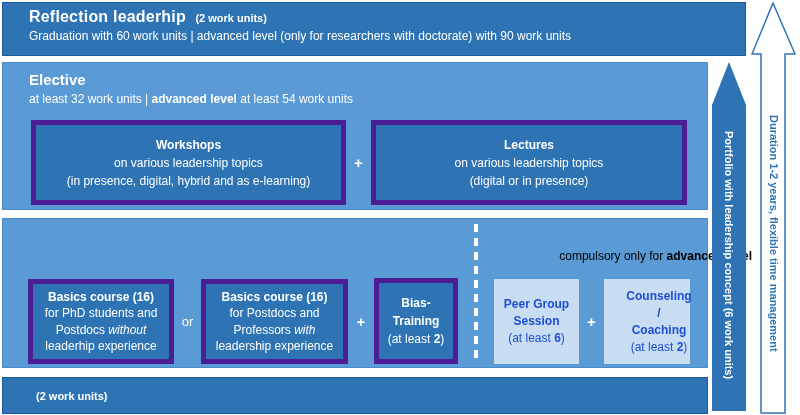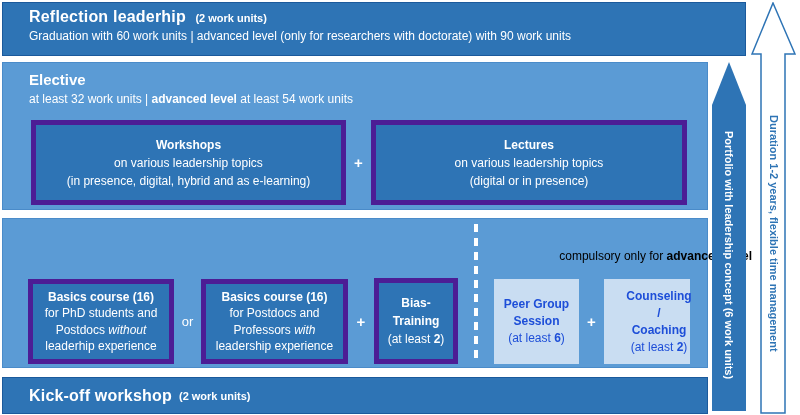--- a/index.html
+++ b/index.html
@@ -125,21 +125,20 @@
     <div class="op op-plus" style="left:576px;top:60px;width:25px;height:85px;">+</div>
 
     <div class="lbox" style="left:601px;top:60px;width:86px;height:85px;padding-left:24px;">
       <div class="ln bold">Counseling /</div>
       <div class="ln bold">Coaching</div>
       <div class="ln"><span>(at least </span><span class="bold">2</span><span>)</span></div>
     </div>
   </div>
 
   <div class="bar bottom-bar">
-    <span class="bar-title">Kick-off workshop</span>
     <span class="bar-units" style="margin-left:7px;">(2 work units)</span>
   </div>
 
   <div class="portfolio-arrow"></div>
   <div class="portfolio-text">Portfolio with leadership concept  (6 work units)</div>
 
   <svg class="duration-svg" width="45" height="413" viewBox="0 0 45 413">
     <polygon points="22,1 44,52 34,52 34,411 10,411 10,52 1,52" fill="#ffffff" stroke="#2e74b5" stroke-width="1.5"></polygon>
   </svg>
   <div class="duration-text">Duration 1-2 years, flexible time management</div>

